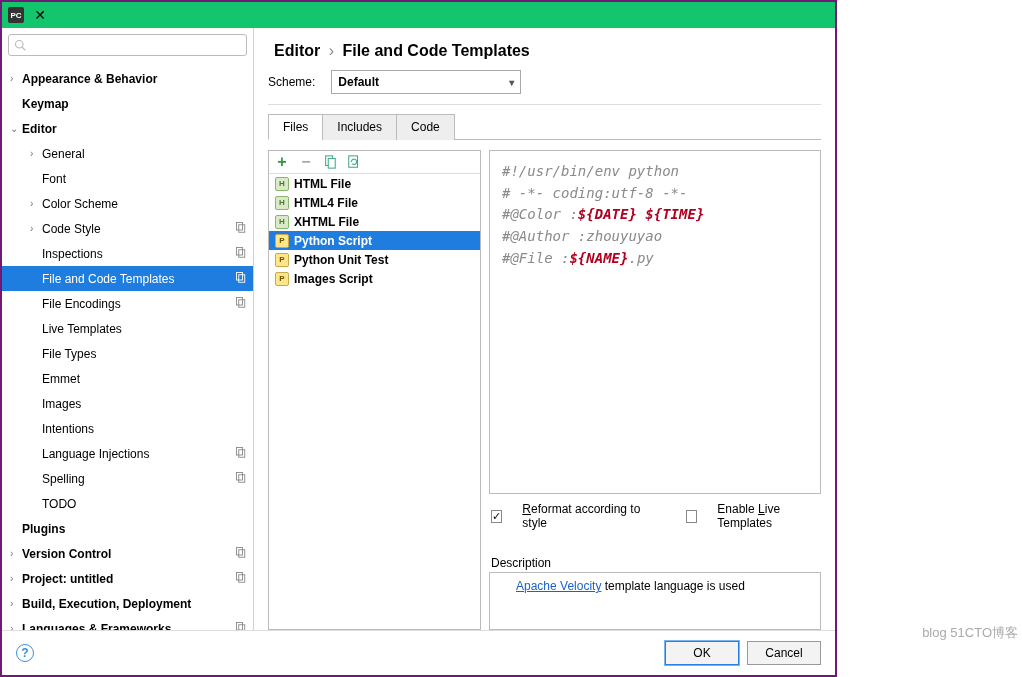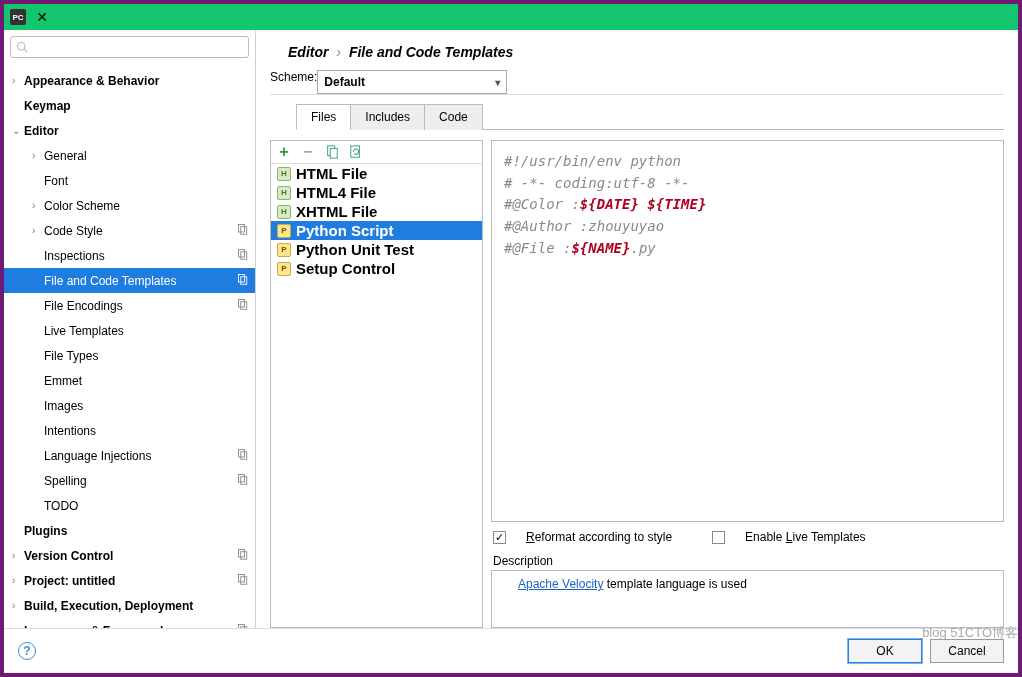--- a/index.html
+++ b/index.html
@@ -1,18 +1,18 @@
 <!DOCTYPE html>
 <html><head>
 <meta charset="utf-8">
 <style>
 * { box-sizing: border-box; margin: 0; padding: 0; }
 body { font-family: "Segoe UI", Arial, sans-serif; font-size: 12px; color: #000; background: #fff; width: 1022px; height: 677px; overflow: hidden; position: relative; }
 
-.window { width: 1022px; height: 677px; border: 4px solid #701a75; display: flex; flex-direction: column; }
+.window { width: 837px; height: 677px; border: 2px solid #701a75; display: flex; flex-direction: column; }
 .titlebar { height: 26px; background: #13c66e; display: flex; align-items: center; padding: 0 6px; color: #000; }
 .titlebar .app-icon { width: 16px; height: 16px; background: #333; display: inline-flex; align-items: center; justify-content: center; color: #fff; font-size: 8px; font-weight: bold; margin-right: 6px; border-radius: 2px; }
 .titlebar .title { font-size: 12px; flex: 1; }
 .titlebar .close { width: 20px; text-align: center; font-size: 14px; cursor: pointer; }
 
 .body { flex: 1; display: flex; min-height: 0; }
 
 .sidebar { width: 252px; border-right: 1px solid #d0d0d0; display: flex; flex-direction: column; background: #fff; }
 .search { margin: 6px; border: 1px solid #bbb; border-radius: 3px; display: flex; align-items: center; padding: 3px 5px; }
 .search svg { opacity: .6; }
@@ -22,60 +22,60 @@
 .tree-item { display: flex; align-items: center; height: 25px; padding-left: 8px; cursor: pointer; position: relative; }
 .tree-item .chev { width: 12px; display: inline-block; color: #777; font-size: 10px; }
 .tree-item .lbl { flex: 1; white-space: nowrap; }
 .tree-item .lbl.bold { font-weight: bold; }
 .tree-item .copy-icon { position: absolute; right: 6px; color: #888; }
 .tree-item.selected { background: #1f7de0; color: #fff; }
 .tree-item.selected .chev, .tree-item.selected .copy-icon { color: #fff; }
 .indent1 { padding-left: 28px; }
 
 .main { flex: 1; display: flex; flex-direction: column; padding: 10px 14px 0 14px; min-width: 0; }
-.breadcrumb { font-weight: bold; font-size: 14px; margin: 4px 0 10px 18px; font-style: italic; }
+.breadcrumb { font-weight: bold; font-size: 16px; margin: 4px 0 10px 6px; }
 .breadcrumb .sep { color: #888; margin: 0 4px; font-weight: normal; }
 
-.scheme-row { display: flex; align-items: flex-start; gap: 0; }
+.scheme-row { display: flex; align-items: center; gap: 16px; margin-bottom: 10px; }
 .scheme-row label { font-size: 12px; }
 .select { border: 1px solid #aaa; background: #fff; height: 24px; width: 190px; display: flex; align-items: center; padding: 0 6px; position: relative; font-weight: bold; font-size: 12px; }
 .select .arrow { position: absolute; right: 6px; color: #555; font-size: 10px; }
 
 .hr { border-top: 1px solid #ddd; margin-bottom: 8px; }
 
-.tabs { display: flex; border-bottom: 1px solid #bbb; margin-left: 26px; }
+.tabs { display: flex; border-bottom: 1px solid #bbb; }
 .tab { border: 1px solid #bbb; border-bottom: none; padding: 5px 14px; background: #eee; margin-right: -1px; cursor: pointer; position: relative; top: 1px; }
 .tab.active { background: #fff; font-weight: normal; border-bottom: 1px solid #fff; }
 
 .editor-area { flex: 1; display: flex; flex-direction: column; border: none; margin-top: 10px; min-height: 0; }
 .split { flex: 1; display: flex; gap: 8px; min-height: 0; }
 .left-pane { width: 213px; border: 1px solid #bbb; display: flex; flex-direction: column; }
 .toolbar { display: flex; align-items: center; gap: 10px; padding: 4px 6px; border-bottom: 1px solid #ddd; }
 .tb-icon { width: 14px; height: 14px; display: inline-flex; align-items: center; justify-content: center; cursor: pointer; }
 
 .tpl-list { flex: 1; overflow: auto; }
 .tpl-item { display: flex; align-items: center; height: 19px; padding-left: 6px; gap: 5px; cursor: pointer; }
 .tpl-item.selected { background: #1f7de0; color: #fff; }
 .tpl-item.selected .lbl { font-weight: bold; }
-.tpl-item .lbl { font-size: 15px; font-weight: bold; }
+.tpl-item .lbl { font-size: 12px; font-weight: bold; }
 .tpl-item .ficon { width: 14px; height: 14px; display: inline-flex; align-items: center; justify-content: center; font-size: 8px; font-weight: bold; border-radius: 2px; }
 .ic-html { background: #d9eacb; color: #4a7a1f; border: 1px solid #8ab56d; }
 .ic-py { background: #ffe68a; color: #6a5200; border: 1px solid #caa94b; position: relative; }
 
 .right-pane { flex: 1; display: flex; flex-direction: column; min-height: 0; }
 .code { flex: 1; border: 1px solid #bbb; padding: 10px 12px; font-family: "Consolas", monospace; font-size: 14px; line-height: 1.55; color: #8a8a8a; font-style: italic; overflow: auto; background: #fff; }
 .code .var { color: #b00020; font-weight: bold; }
 .code .plain { color: #8a8a8a; }
 .chk-row { display: flex; align-items: center; gap: 40px; margin: 8px 2px 6px; }
 .chk { display: flex; align-items: center; gap: 20px; }
 .cbox { width: 13px; height: 13px; border: 1px solid #888; display: inline-flex; align-items: center; justify-content: center; font-size: 11px; }
 .cbox.checked::after { content: "✓"; color: #000; }
 .ul { text-decoration: underline; }
 
-.desc-label { margin: 4px 2px 2px; font-size: 12px; }
+.desc-label { margin: 20px 2px 2px; font-size: 12px; }
 .desc-box { border: 1px solid #bbb; padding: 6px 26px; font-size: 12px; min-height: 58px; }
 .desc-box a { color: #1a63c7; text-decoration: underline; }
 
 .footer { border-top: 1px solid #ddd; padding: 10px 14px; display: flex; align-items: center; }
 .help { width: 18px; height: 18px; border: 1px solid #3b8fd8; border-radius: 50%; color: #3b8fd8; display: flex; align-items: center; justify-content: center; font-weight: bold; font-size: 12px; }
 .footer .spacer { flex: 1; }
 .btn { border: 1px solid #999; background: #f3f3f3; padding: 4px 0; width: 74px; text-align: center; margin-left: 8px; cursor: pointer; font-size: 12px; }
 .btn.primary { border: 1px solid #2a7de1; box-shadow: 0 0 0 1px #7ab4f0; }
 
 .watermark { position: absolute; right: 4px; bottom: 35px; color: #aaa; font-size: 13px; pointer-events: none; }
@@ -286,21 +286,21 @@
                 <div class="tpl-item selected">
                   <span class="ficon ic-py">P</span>
                   <span class="lbl">Python Script</span>
                 </div>
                 <div class="tpl-item">
                   <span class="ficon ic-py">P</span>
                   <span class="lbl">Python Unit Test</span>
                 </div>
                 <div class="tpl-item">
                   <span class="ficon ic-py">P</span>
-                  <span class="lbl">Setup Control</span>
+                  <span class="lbl">Images Script</span>
                 </div>
               </div>
           </div>
           <div class="right-pane">
             <div class="code">
 <span>#!/usr/bin/env python</span><br>
 <span># -*- coding:utf-8 -*-</span><br>
 <span>#@Color      :</span><span class="var">${DATE}</span> <span class="var">${TIME}</span><br>
 <span>#@Author    :</span><span class="plain">zhouyuyao</span><br>
 <span>#@File      :</span><span class="var">${NAME}</span><span class="plain">.py</span>

